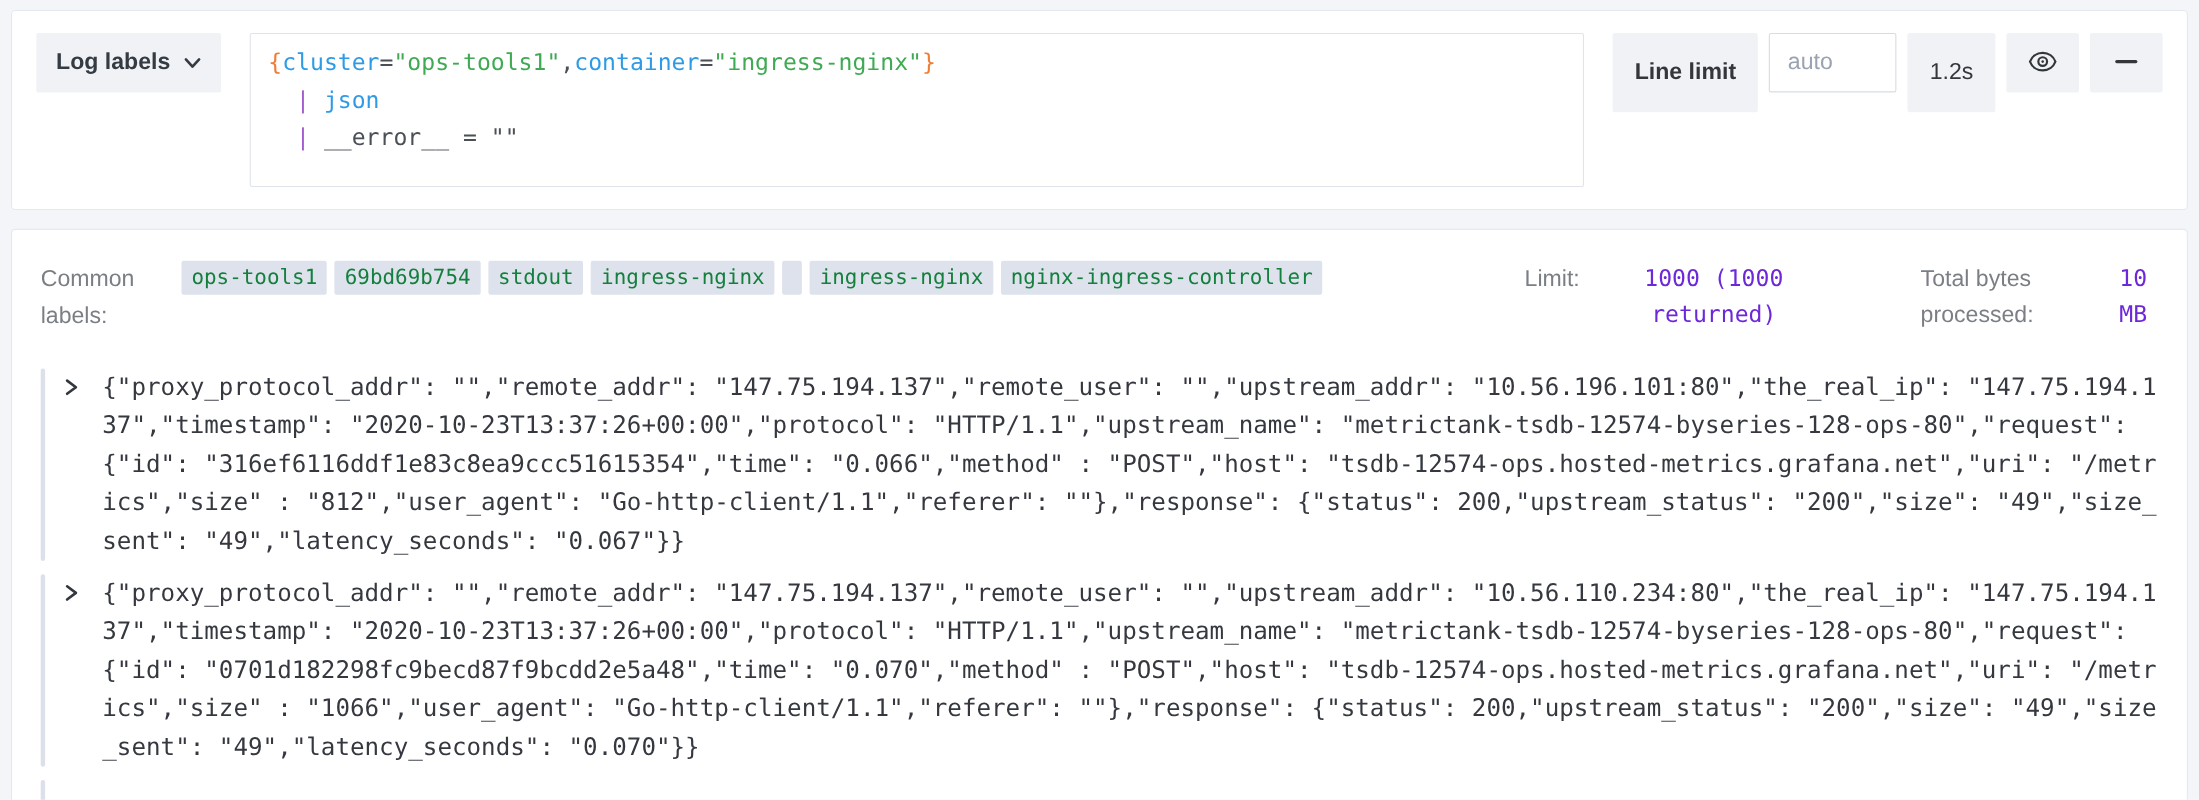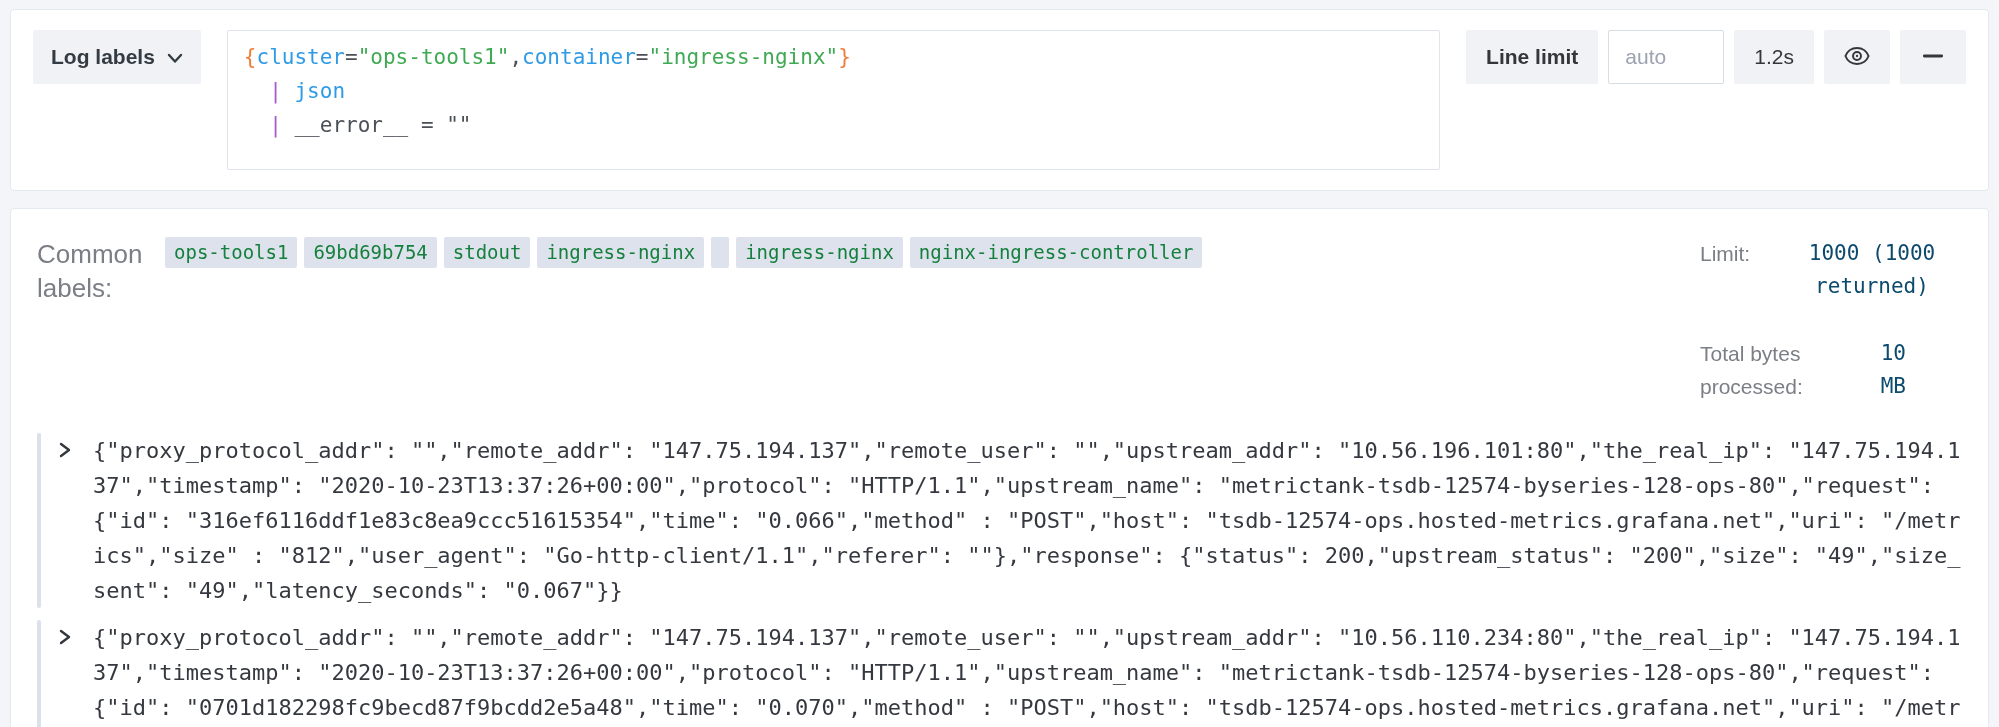--- a/index.html
+++ b/index.html
@@ -16,41 +16,41 @@
     min-height:140px; background:#fff; font-family:"DejaVu Sans Mono", monospace;
     font-size:21px; line-height:34px; }
   .q-line { white-space:pre; }
   .tk-brace { color:#ef7d38; }
   .tk-name  { color:#2f9be5; }
   .tk-string{ color:#3faa53; }
   .tk-pipe  { color:#a35ccc; }
   .tk-plain { color:#4b5057; }
 
   .toolbar-right { display:flex; gap:10px; align-items:flex-start; }
-  .chip { background:#f0f2f6; border:none; border-radius:2px; height:54px; display:flex;
+  .chip { background:#f0f2f6; border:none; border-radius:2px; height:72px; display:flex;
     align-items:center; padding:0 20px; font-size:21px; color:#33373c; }
   .chip.bold { font-weight:700; }
   .limit-input { width:116px; height:54px; border:1px solid #d7dde5; border-radius:2px;
     padding:16px 16px; font-size:21px; color:#33373c; font-family:"Liberation Sans", sans-serif; }
   .limit-input::placeholder { color:#9aa3af; }
   .icon-btn { width:66px; height:54px; background:#f0f2f6; border:none; border-radius:2px;
     display:flex; align-items:center; justify-content:center; cursor:pointer; }
 
   
   .results { margin:17px 10px 0; padding:28px 26px; height:620px; }
   .meta-row { display:flex; align-items:flex-start; }
-  .meta-label { width:128px; font-size:26px; line-height:34px; color:#7b7f85; }
+  .meta-label { width:128px; font-size:21px; line-height:34px; color:#7b7f85; }
   .badges { width:1150px; display:flex; flex-wrap:wrap; gap:7px 7px; align-content:flex-start; }
   .badge { background:#dde2ec; color:#15803d; font-family:"DejaVu Sans Mono", monospace;
     font-size:19px; padding:4px 9px; border-radius:2px; min-width:14px; min-height:31px;text-align:right; }
-  .stats { margin-left:auto; display:flex; gap:34px; padding-right:10px;flex-direction:column; }
+  .stats { margin-left:auto; display:flex; gap:108px; padding-right:10px; }
   .stat { display:flex; gap:26px; }
   .stat-label { font-size:21px; line-height:33px; color:#7b7f85; }
   .stat-value { font-family:"DejaVu Sans Mono", monospace; font-size:21px; line-height:33px;
-    color:#0c4a6e; }
+    color:#6d28d9; }
   .stat:nth-child(1) .stat-label { width:66px; }
   .stat:nth-child(1) .stat-value { width:160px; text-align:center; }
   .stat:nth-child(2) .stat-label { width:134px; }
   .stat:nth-child(2) .stat-value { width:46px; text-align:right; }
 
   .log-rows { margin-top:30px; display:flex; flex-direction:column; gap:12px; }
   .log-row { display:flex; }
   .level-bar { width:4px; background:#dbe0ea; border-radius:2px; margin-right:16px;
     align-self:stretch; min-height:26px; }
   .row-chevron { width:36px; padding-top:8px; flex:none; cursor:pointer; }

